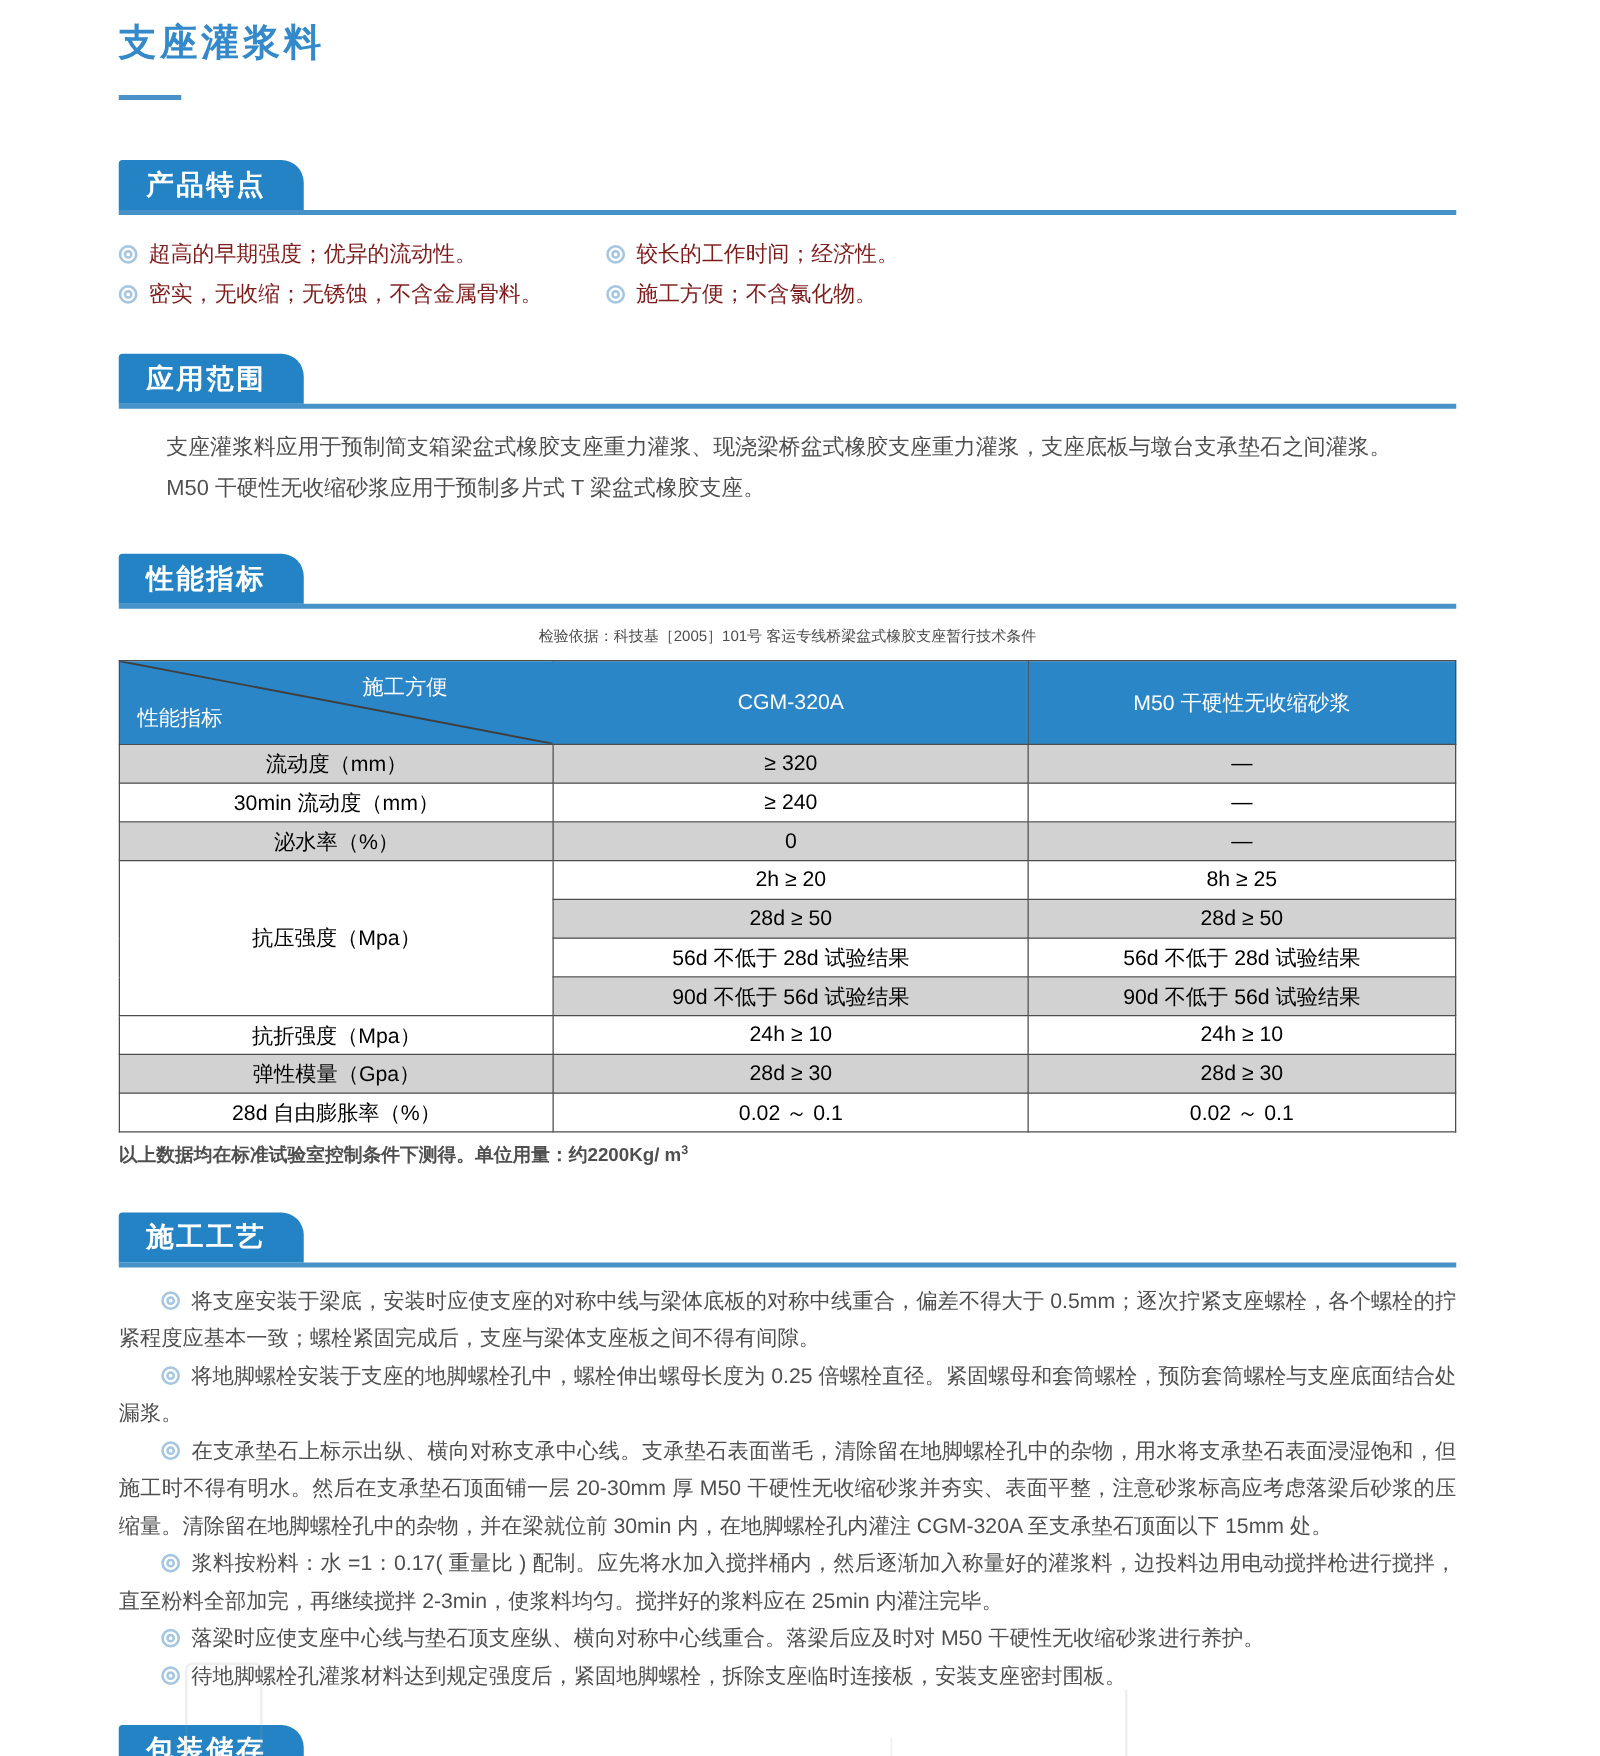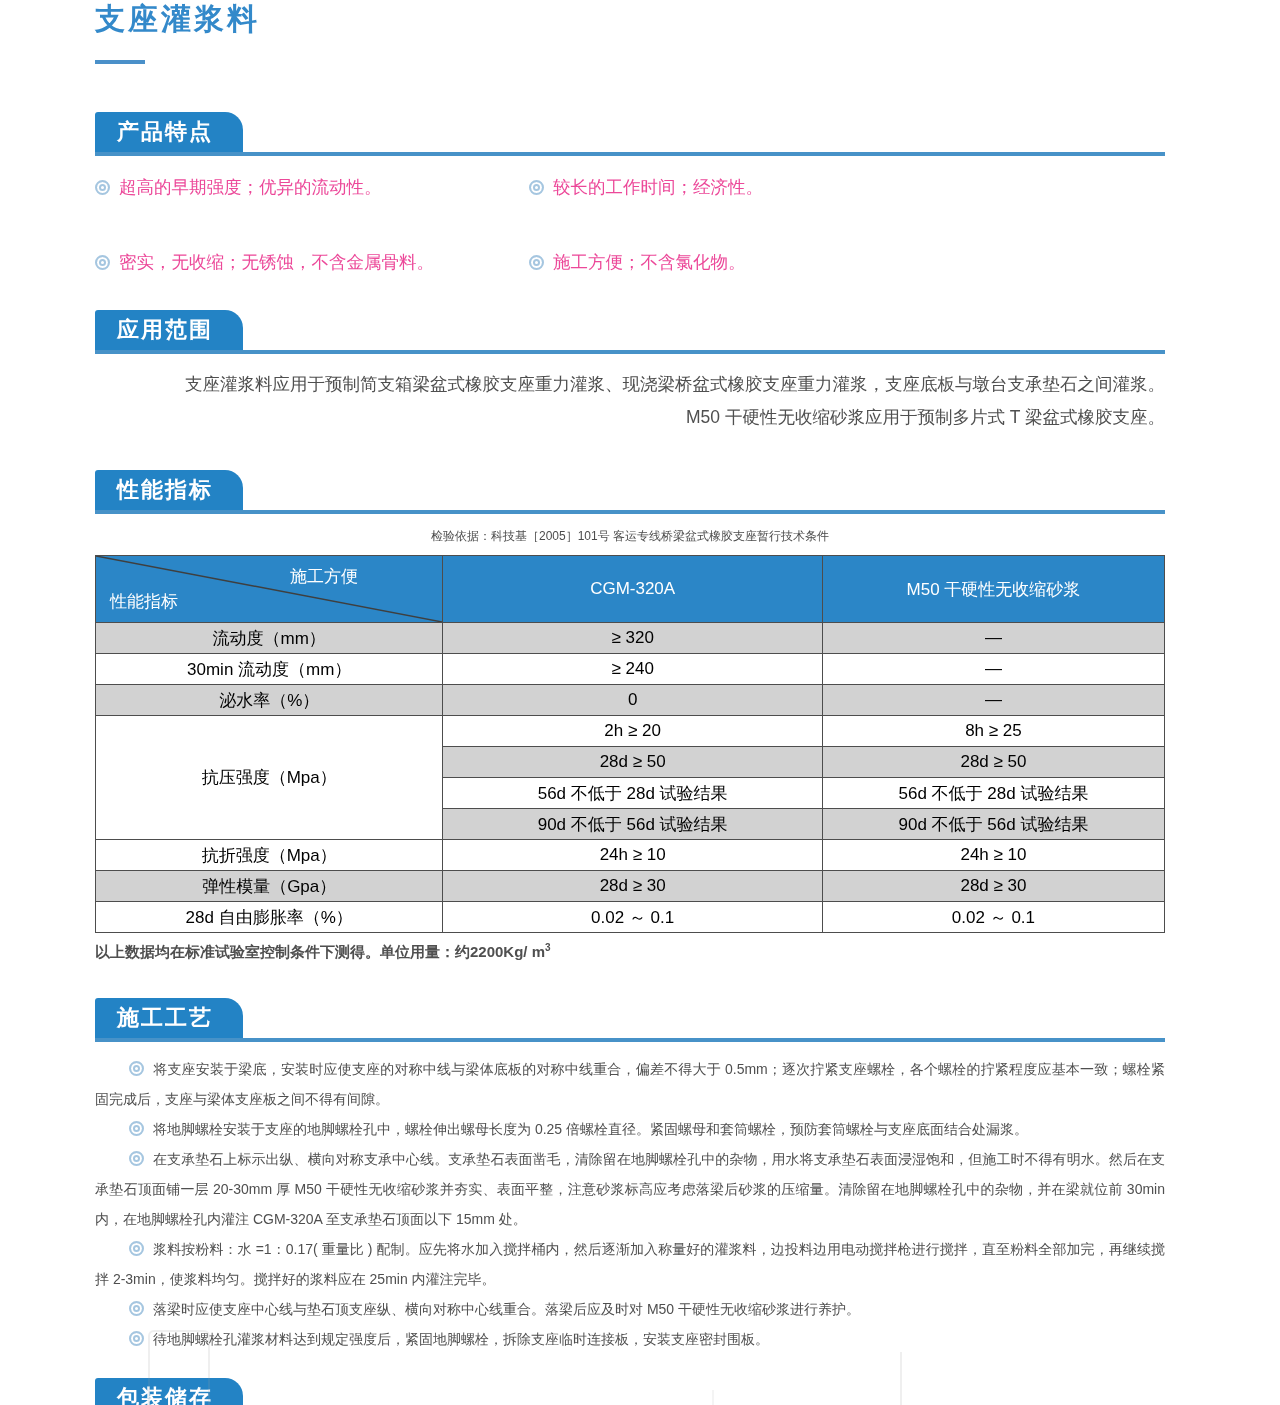--- a/index.html
+++ b/index.html
@@ -5,21 +5,21 @@
   html,body{margin:0;padding:0;}
   body{
     width:1280px;height:1405px;position:relative;background:#ffffff;
     font-family:"Liberation Sans","DejaVu Sans",sans-serif;
     color:#4a4a4a;overflow:hidden;
   }
   .content{position:absolute;left:95px;top:0;width:1070px;}
 
   
   .page-title{
-    margin:0;padding-top:0;font-size:30px;line-height:38px;font-weight:bold;
+    margin:0;padding-top:16px;font-size:30px;line-height:38px;font-weight:bold;
     color:#3389ca;letter-spacing:3px;
   }
   .title-underline{width:50px;height:4px;background:#4a90c9;margin-top:22px;}
 
   
   .section-header{border-bottom:4px solid #4792c8;line-height:0;}
   .tab{
     display:inline-block;background:#2383c5;color:#ffffff;font-weight:bold;
     font-size:22px;line-height:26px;letter-spacing:2px;
     padding:7px 30px 7px 22px;border-radius:3px 18px 0 0;
@@ -28,26 +28,26 @@
   
   .bullet{
     display:inline-block;width:15px;height:15px;border-radius:50%;
     box-sizing:border-box;border:2px solid #a5c6e0;
     box-shadow:inset 0 0 0 2px #ffffff,inset 0 0 0 4px #a5c6e0;
     margin-right:9px;vertical-align:-2px;flex:none;
   }
 
   
   .features{display:grid;grid-template-columns:390px 1fr;column-gap:0;row-gap:1px;
-    margin-top:16px;font-size:17.5px;line-height:31px;color:#ec4899;gap:44px;}
+    margin-top:16px;font-size:17.5px;line-height:31px;color:#7f1d1d;}
   .feature-item{white-space:nowrap;}
 
   
   .app-text{margin:14px 0 0 0;padding-left:38px;font-size:17.5px;line-height:33px;color:#4f4f4f;}
-  .app-text p{margin:0;text-align:right;}
+  .app-text p{margin:0;}
 
   
   .basis{margin-top:14px;text-align:center;font-size:12px;color:#4c4c4c;}
   table.perf{width:100%;border-collapse:collapse;margin-top:10px;table-layout:fixed;}
   table.perf td,table.perf th{
     border:1px solid #4d4d4d;text-align:center;font-size:17px;color:#000000;
     padding:0;height:30px;font-weight:normal;
   }
   table.perf .head{background:#2b86c7;color:#ffffff;height:66px;}
   table.perf .corner{position:relative;}
@@ -59,21 +59,21 @@
   td.spanlabel{background:#ffffff !important;}
   .col-label{width:32.5%;}
   .col-cgm{width:35.5%;}
   .col-m50{width:32%;}
   .footnote{margin-top:9px;font-size:15px;color:#4f4f4f;font-weight:bold;}
   .footnote sup{font-size:10px;}
 
   
   .steps{margin-top:12px;}
   .steps p{
-    margin:0;font-size:14px;line-height:30px;color:#4f4f4f;
+    margin:0;font-size:17px;line-height:30px;color:#4f4f4f;
     text-align:justify;text-indent:34px;
   }
   .steps .bullet{vertical-align:-2px;}
 
   
   .ghost{position:absolute;opacity:0.16;pointer-events:none;}
   .ghost-bag{left:148px;top:1330px;width:58px;height:80px;border:2px solid #9a9a9a;border-radius:6px;}
   .ghost-line{left:900px;top:1352px;width:2px;height:53px;background:#9a9a9a;}
   .ghost-line2{left:712px;top:1390px;width:2px;height:15px;background:#bbbbbb;}
 </style>

